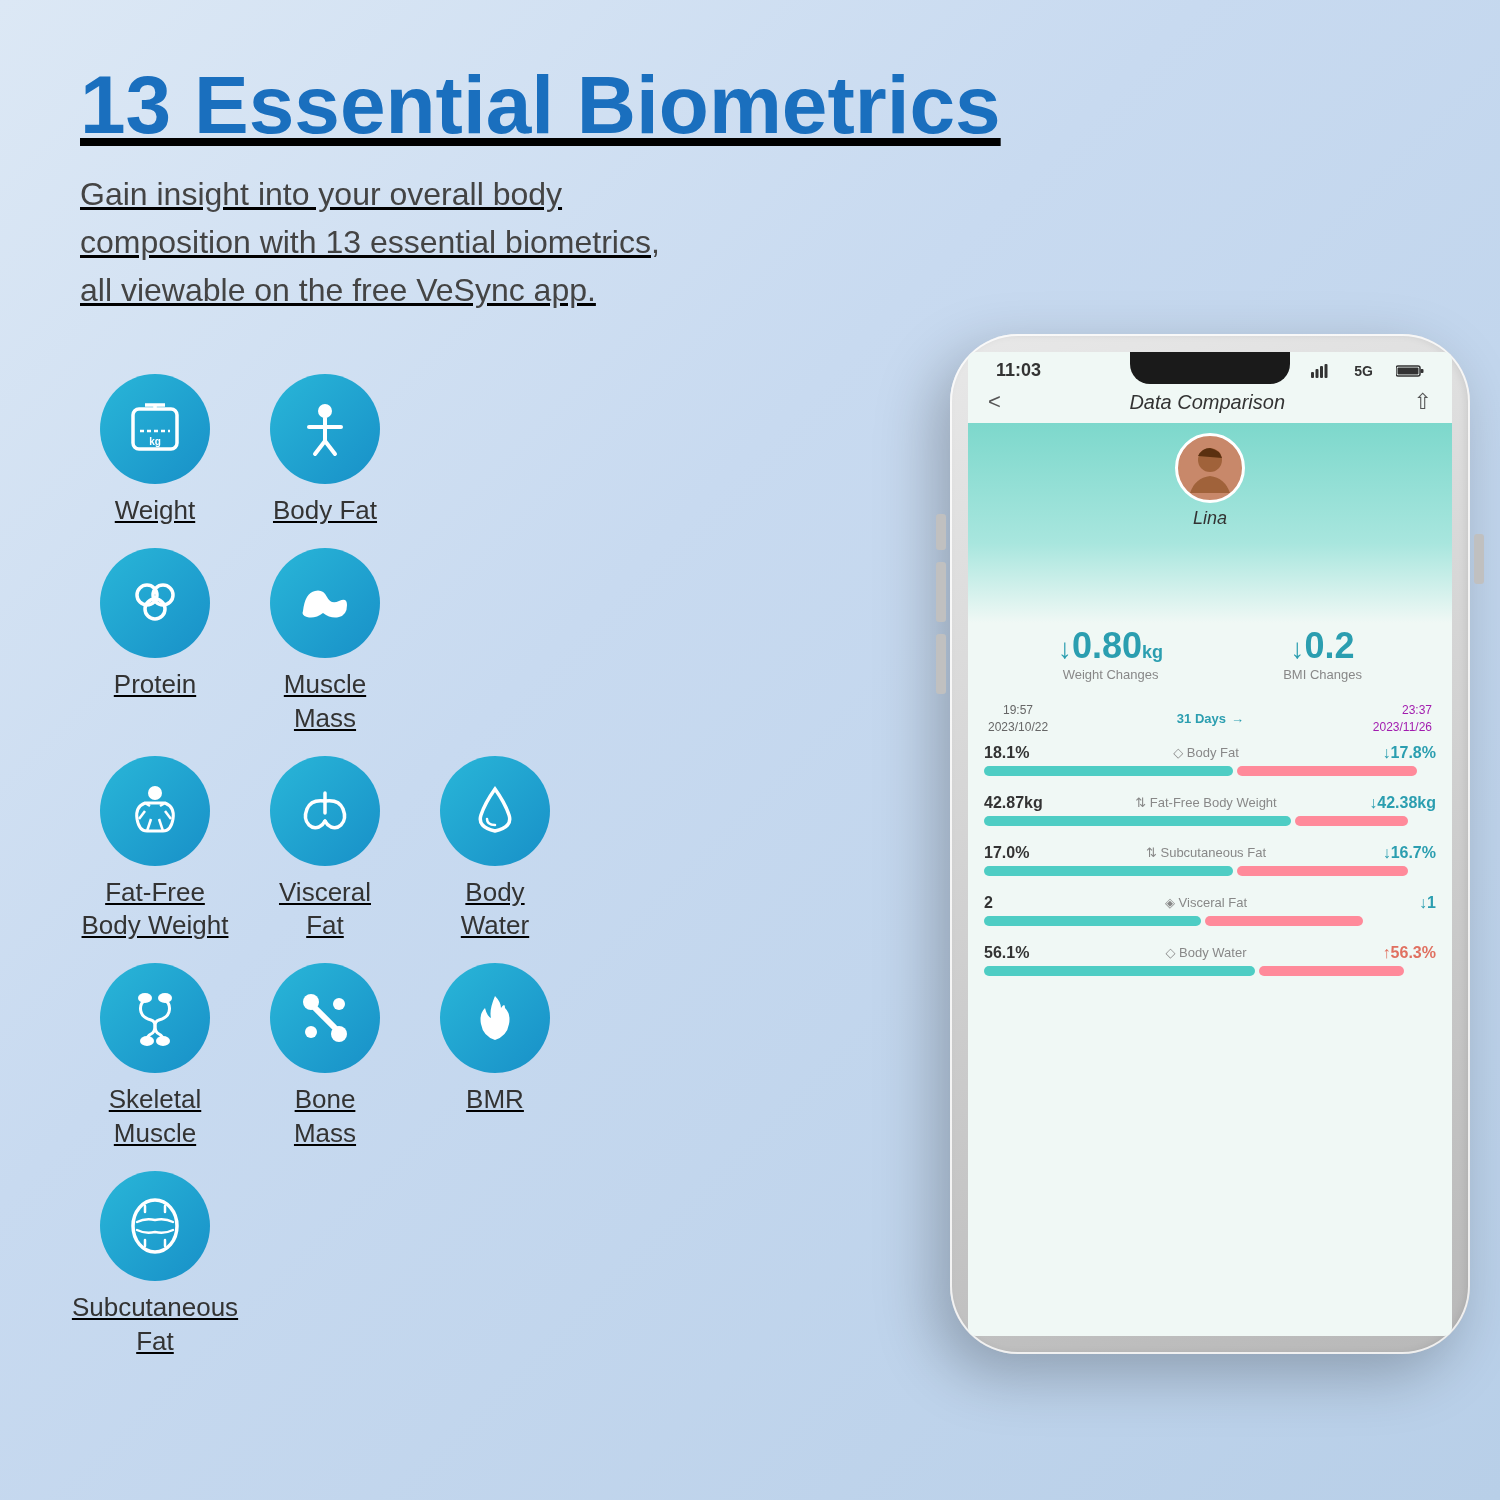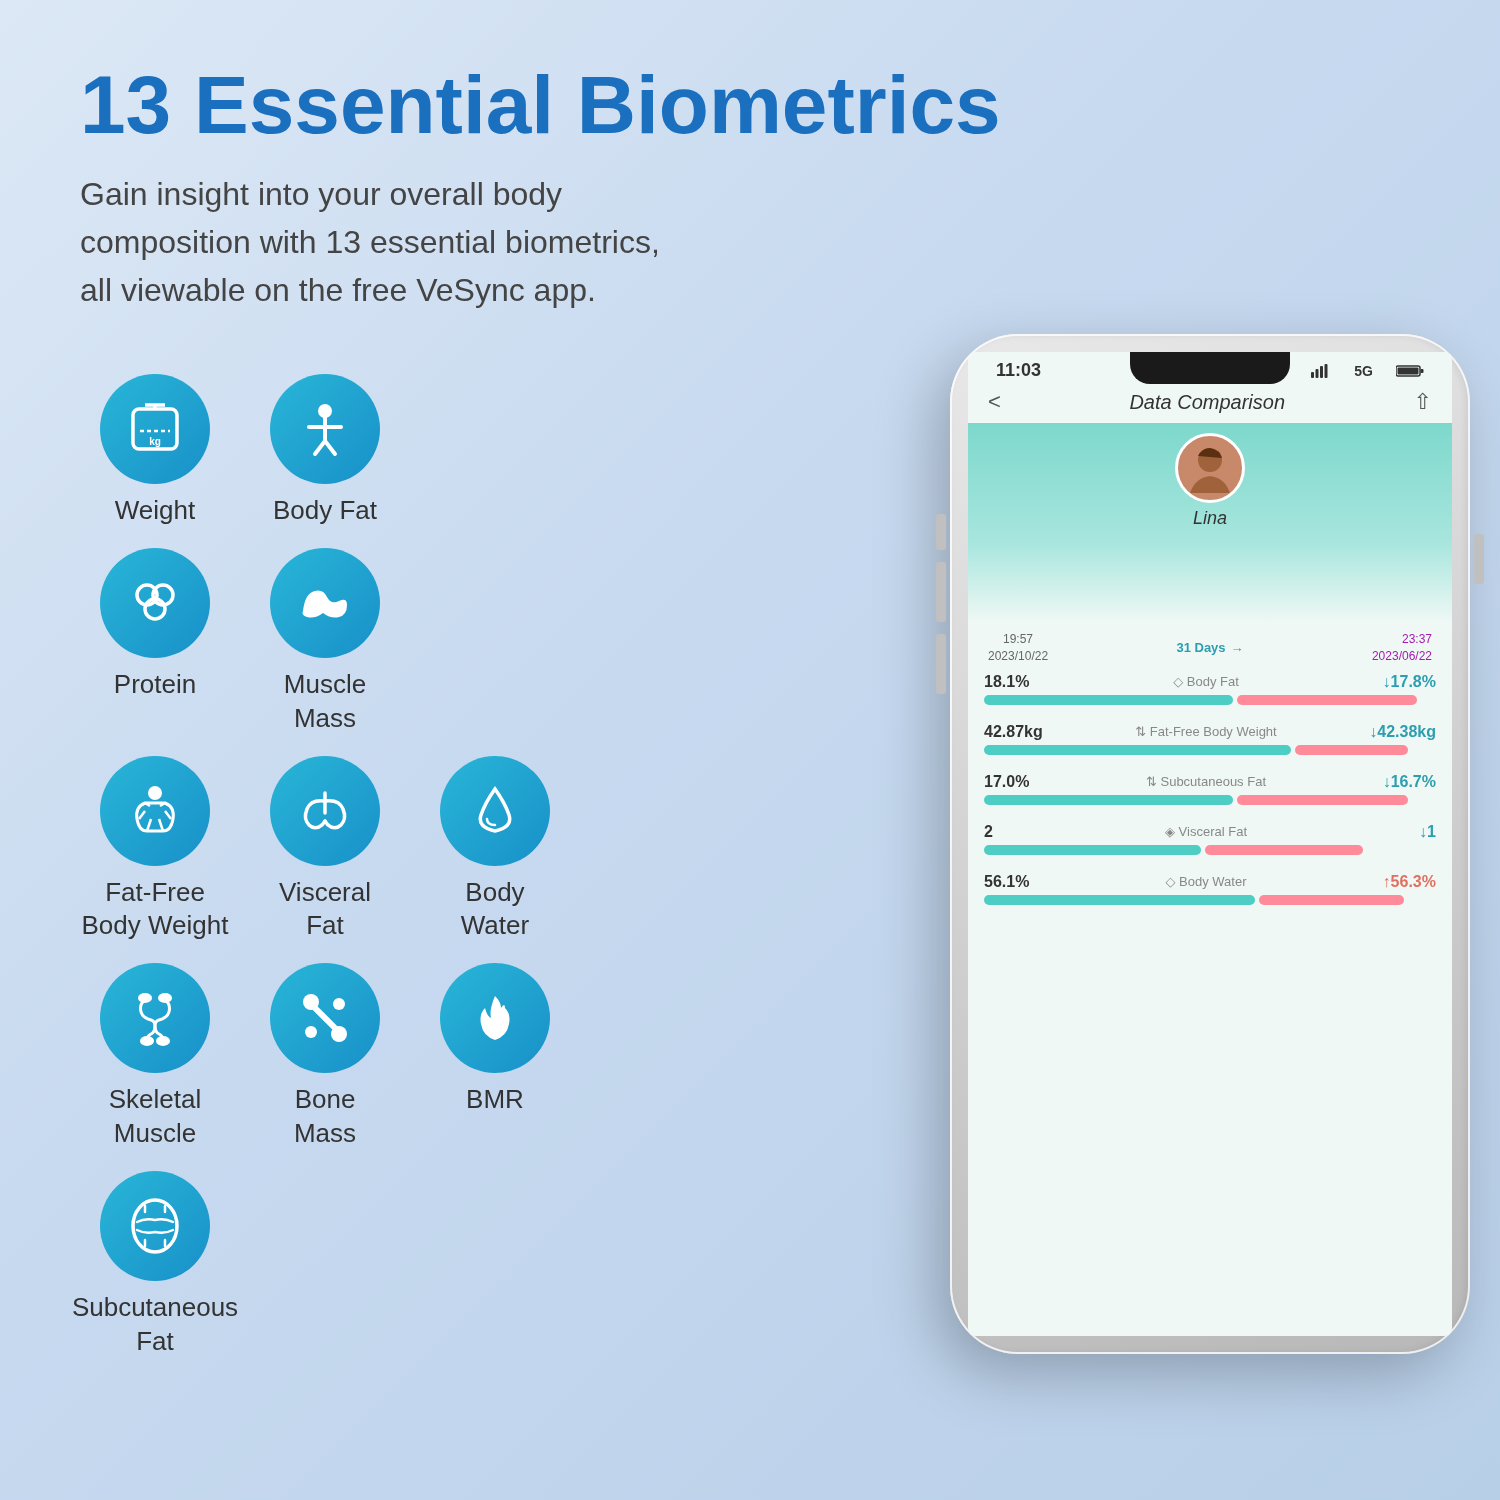--- a/index.html
+++ b/index.html
@@ -10,20 +10,21 @@
       font-family: -apple-system, BlinkMacSystemFont, 'Segoe UI', Arial, sans-serif;
       overflow: hidden;
       position: relative;
     }
 
     .main-container {
       width: 1500px;
       height: 1448px;
       position: relative;
       padding: 60px 60px 40px 80px;
+      text-decoration: underline;
     }
 
     .headline {
       font-size: 82px;
       font-weight: 900;
       color: #1a6fbe;
       line-height: 1.1;
       margin-bottom: 20px;
     }
 
@@ -529,33 +530,47 @@
               <svg viewBox="0 0 60 60" width="60" height="60">
                 <circle cx="30" cy="30" r="30" fill="#c8886a"></circle>
                 <circle cx="30" cy="22" r="12" fill="#a0623a"></circle>
                 <path d="M10,55 Q15,40 30,38 Q45,40 50,55" fill="#a0623a"></path>
                 <path d="M18,18 Q22,10 30,10 Q40,12 42,20" fill="#5a3010" stroke="none"></path>
               </svg>
             </div>
             <span class="user-name">Lina</span>
           </div>
 
+          <div class="metrics-row">
+            <div class="metric-item">
+              <div class="metric-value">
+                <span style="color:#2b9eb0;font-size:28px">↓</span><span>0.80</span><span style="font-size:18px">kg</span>
+              </div>
+              <div class="metric-label">Weight Changes</div>
+            </div>
+            <div class="metric-item">
+              <div class="metric-value">
+                <span style="color:#2b9eb0;font-size:28px">↓</span><span>0.2</span>
+              </div>
+              <div class="metric-label">BMI Changes</div>
+            </div>
+          </div>
 
           <div class="date-range-bar">
             <div style="font-size:12px;color:#666;text-align:center;line-height:1.4">
               <div>19:57</div>
               <div>2023/10/22</div>
             </div>
             <div class="date-range-center">
               <span>31 Days</span>
               <span>→</span>
             </div>
             <div style="font-size:12px;color:#a21caf;text-align:right;line-height:1.4">
               <div>23:37</div>
-              <div>2023/06/22</div>
+              <div>2023/11/26</div>
             </div>
           </div>
 
           <div class="data-rows">
 
             <div class="data-row-item">
               <div class="data-row-header">
                 <span class="data-row-left">18.1%</span>
                 <span class="data-row-center">◇ Body Fat</span>
                 <span class="data-row-right">↓17.8%</span>

